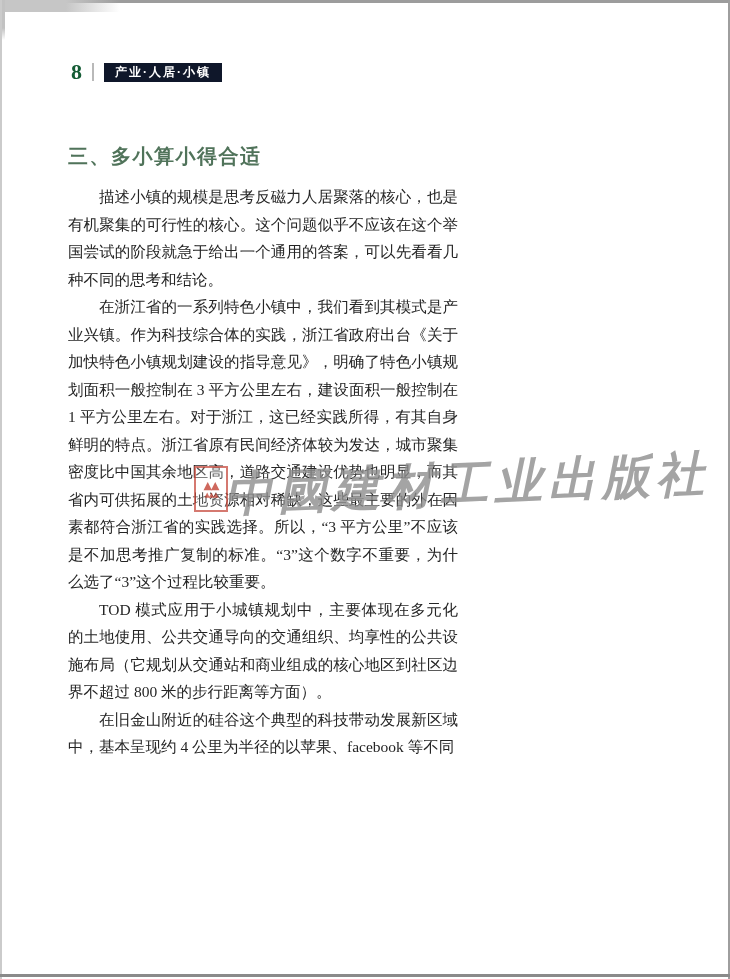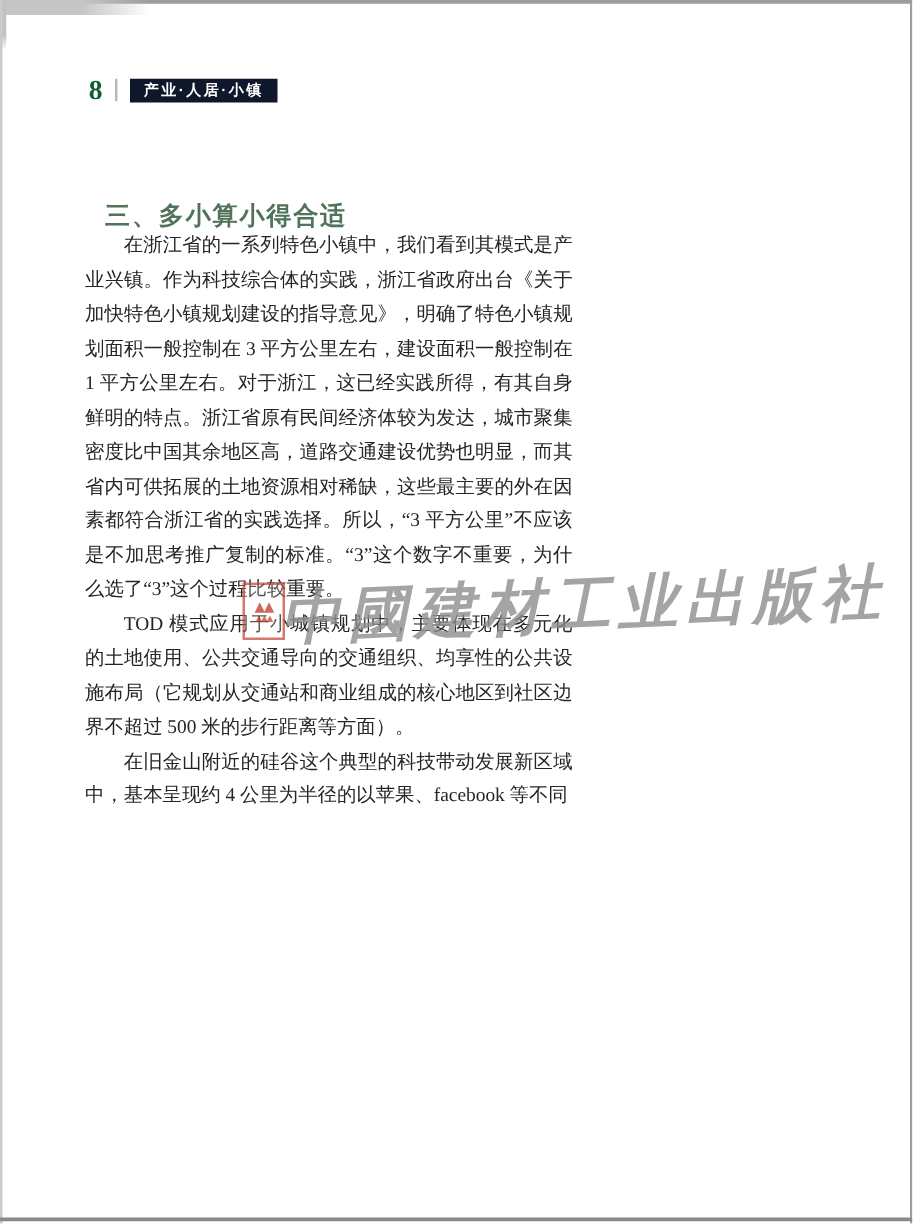--- a/index.html
+++ b/index.html
@@ -30,21 +30,21 @@
   }
   .header-divider{width:2px;height:18px;background:#b9b9b9;}
   .header-badge{
     background:#0f172a;color:#ffffff;
     font-family:"Liberation Sans","DejaVu Sans",sans-serif;
     font-weight:bold;font-size:12px;letter-spacing:2px;
     padding:3px 11px;line-height:13px;
   }
   
   .section-title{
-    position:absolute;top:143px;left:68px;margin:16px;
+    position:absolute;top:143px;left:68px;margin:0;
     color:#50735a;font-size:20px;font-weight:bold;letter-spacing:1.5px;
     font-family:"Liberation Sans","DejaVu Sans",sans-serif;
   }
   
   .body-text{
     position:absolute;top:183px;left:68px;width:390px;
     color:#252525;font-size:15.5px;line-height:27.5px;
     text-align:justify;
   }
   .body-text p{margin:0;text-indent:2em;}
@@ -89,22 +89,23 @@
 
   <div class="header">
     <span class="page-number">8</span>
     <span class="header-divider"></span>
     <span class="header-badge">产业·人居·小镇</span>
   </div>
 
   <h2 class="section-title">三、多小算小得合适</h2>
 
   <div class="body-text">
+    <p>描述小镇的规模是思考反磁力人居聚落的核心，也是有机聚集的可行性的核心。这个问题似乎不应该在这个举国尝试的阶段就急于给出一个通用的答案，可以先看看几种不同的思考和结论。</p>
     <p>在浙江省的一系列特色小镇中，我们看到其模式是产业兴镇。作为科技综合体的实践，浙江省政府出台《关于加快特色小镇规划建设的指导意见》，明确了特色小镇规划面积一般控制在 3 平方公里左右，建设面积一般控制在 1 平方公里左右。对于浙江，这已经实践所得，有其自身鲜明的特点。浙江省原有民间经济体较为发达，城市聚集密度比中国其余地区高，道路交通建设优势也明显，而其省内可供拓展的土地资源相对稀缺，这些最主要的外在因素都符合浙江省的实践选择。所以，“3 平方公里”不应该是不加思考推广复制的标准。“3”这个数字不重要，为什么选了“3”这个过程比较重要。</p>
-    <p>TOD 模式应用于小城镇规划中，主要体现在多元化的土地使用、公共交通导向的交通组织、均享性的公共设施布局（它规划从交通站和商业组成的核心地区到社区边界不超过 500 米的步行距离等方面）。</p>
+    <p>TOD 模式应用于小城镇规划中，主要体现在多元化的土地使用、公共交通导向的交通组织、均享性的公共设施布局（它规划从交通站和商业组成的核心地区到社区边界不超过 800 米的步行距离等方面）。</p>
     <p>在旧金山附近的硅谷这个典型的科技带动发展新区域中，基本呈现约 4 公里为半径的以苹果、facebook 等不同</p>
   </div>
 
   <div class="watermark-layer">
     <div class="seal">
       <span class="seal-glyphs">▲▲</span>
       <span class="seal-sub">▲▲▲</span>
     </div>
     <div class="watermark-text">中國建材工业出版社</div>
   </div>

